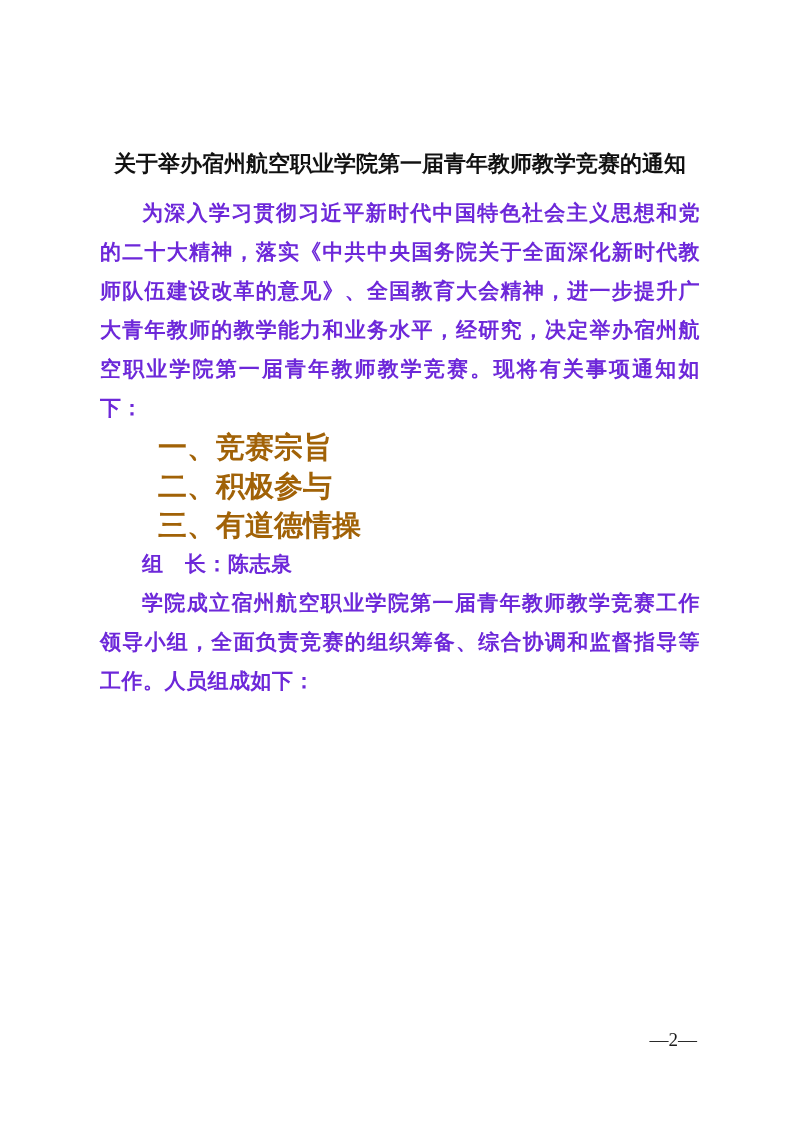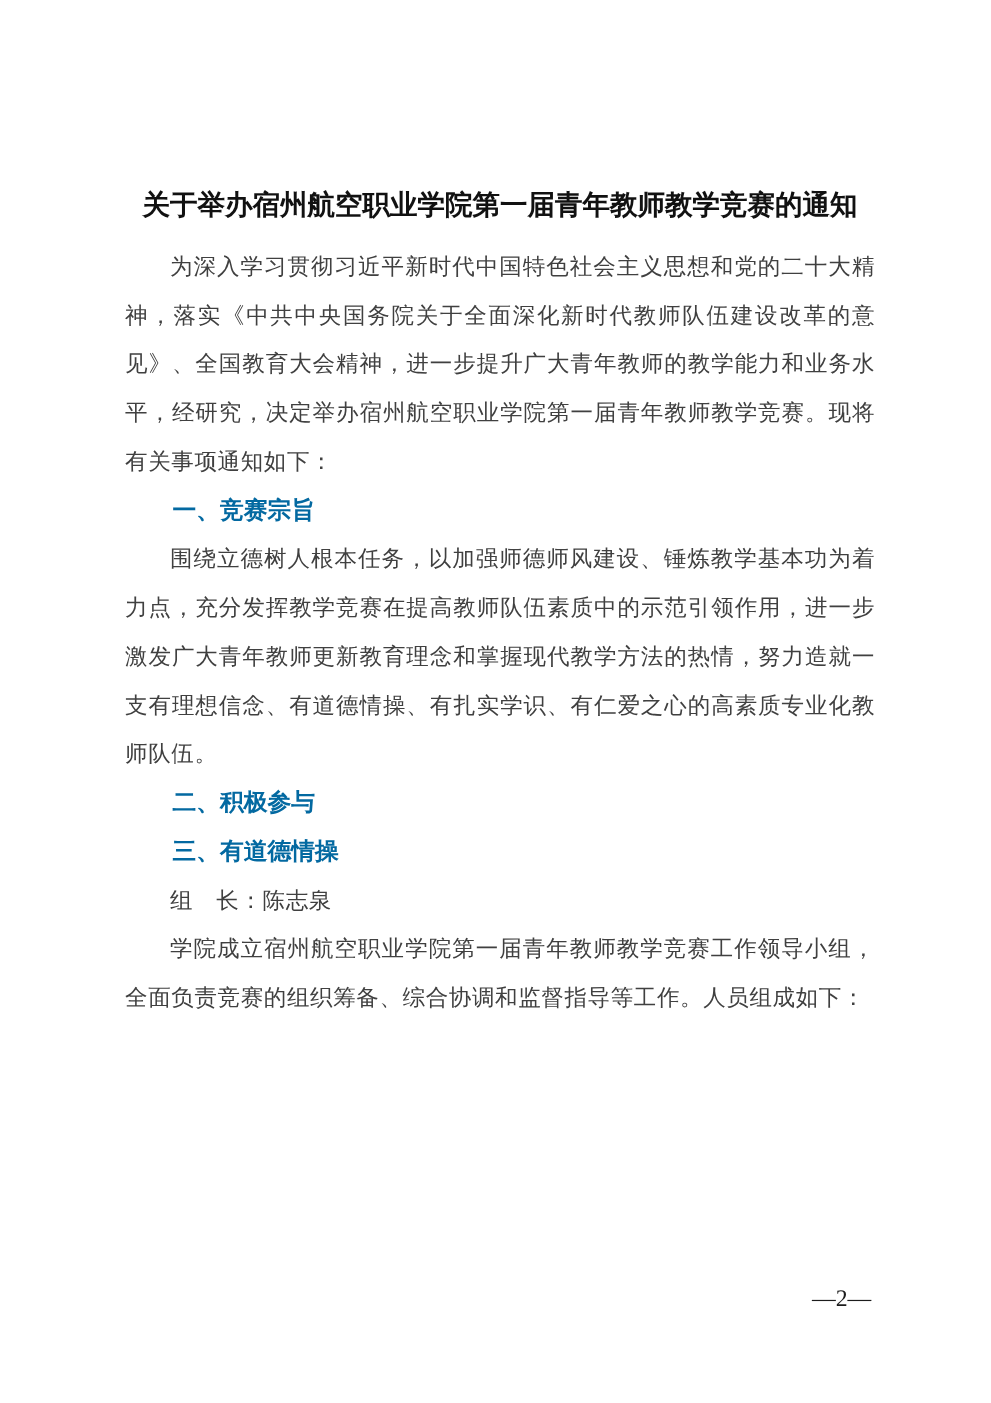--- a/index.html
+++ b/index.html
@@ -26,56 +26,56 @@
     margin: 0 0 11px 0;
     font-size: 22px;
     line-height: 39px;
     font-weight: bold;
     text-align: center;
     font-family: "Liberation Sans", "DejaVu Sans", sans-serif;
     color: #111111;
   }
   .para {
     margin: 0;
-    font-size: 18px;
+    font-size: 21px;
     line-height: 39px;
     text-indent: 2em;
     text-align: justify;
     letter-spacing: 0.5px;
-    color: #404040;
+    color: #6d28d9;
+    font-weight: bold;
   }
   .heading {
     margin: 0;
-    font-size: 19px;
+    font-size: 29px;
     line-height: 39px;
     text-indent: 2em;
     font-weight: bold;
     font-family: "Liberation Sans", "DejaVu Sans", sans-serif;
-    color: #0369a1;
+    color: #a16207;
   }
   .page-number {
     position: absolute;
     right: 96px;
     top: 1028px;
     font-size: 19px;
     line-height: 24px;
     color: #1c1c1c;
     font-family: "Liberation Serif", "DejaVu Serif", serif;
   }
 </style>
 </head>
 <body>
 
 <div class="page">
   <div class="content">
     <h1 class="doc-title">关于举办宿州航空职业学院第一届青年教师教学竞赛的通知</h1>
     <div id="doc-body">
         <p class="para">为深入学习贯彻习近平新时代中国特色社会主义思想和党的二十大精神，落实《中共中央国务院关于全面深化新时代教师队伍建设改革的意见》、全国教育大会精神，进一步提升广大青年教师的教学能力和业务水平，经研究，决定举办宿州航空职业学院第一届青年教师教学竞赛。现将有关事项通知如下：</p>
         <p class="heading">一、竞赛宗旨</p>
-        <p class="para">围绕立德树人根本任务，以加强师德师风建设、锤炼教学基本功为着力点，充分发挥教学竞赛在提高教师队伍素质中的示范引领作用，进一步激发广大青年教师更新教育理念和掌握现代教学方法的热情，努力造就一支有理想信念、有道德情操、有扎实学识、有仁爱之心的高素质专业化教师队伍。</p>
         <p class="heading">二、积极参与</p>
         <p class="heading">三、有道德情操</p>
         <p class="para">组　长：陈志泉</p>
         <p class="para">学院成立宿州航空职业学院第一届青年教师教学竞赛工作领导小组，全面负责竞赛的组织筹备、综合协调和监督指导等工作。人员组成如下：</p>
       </div>
   </div>
   <div class="page-number">—2—</div>
 </div>
 
 </body></html>

